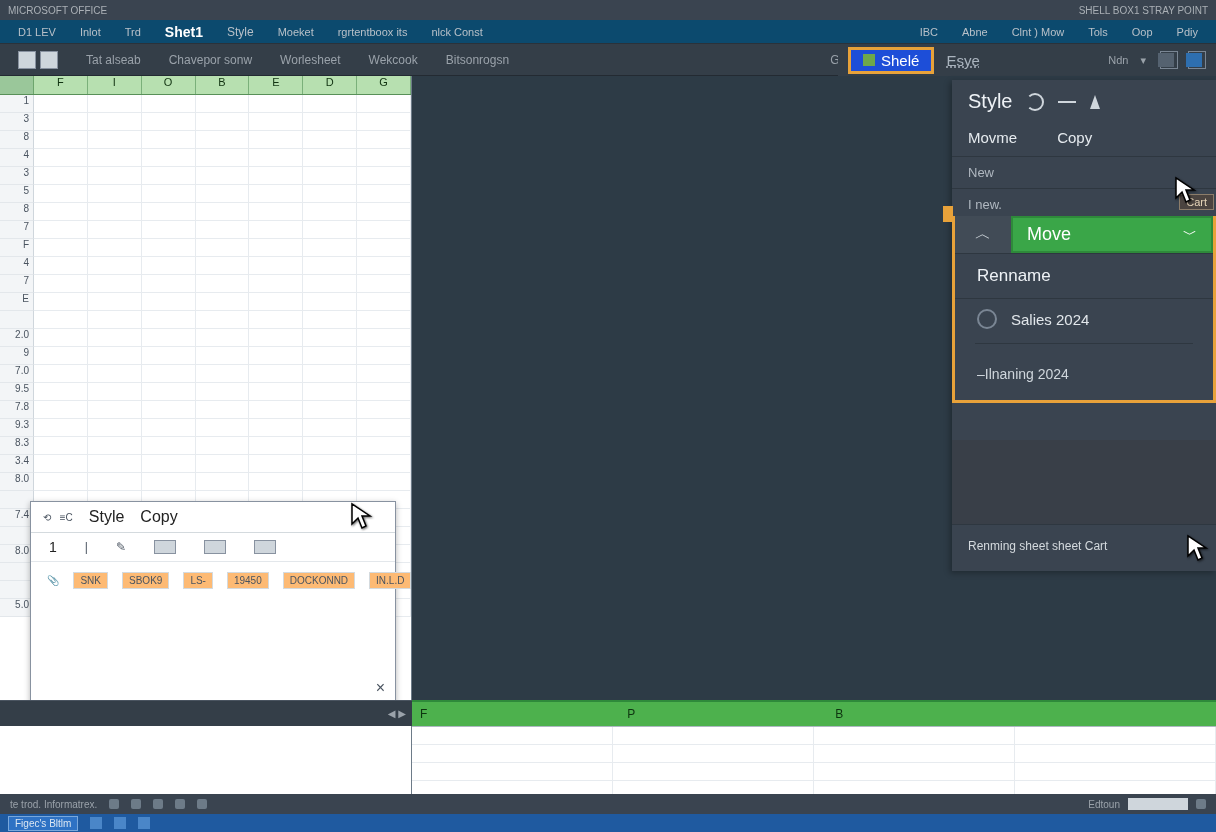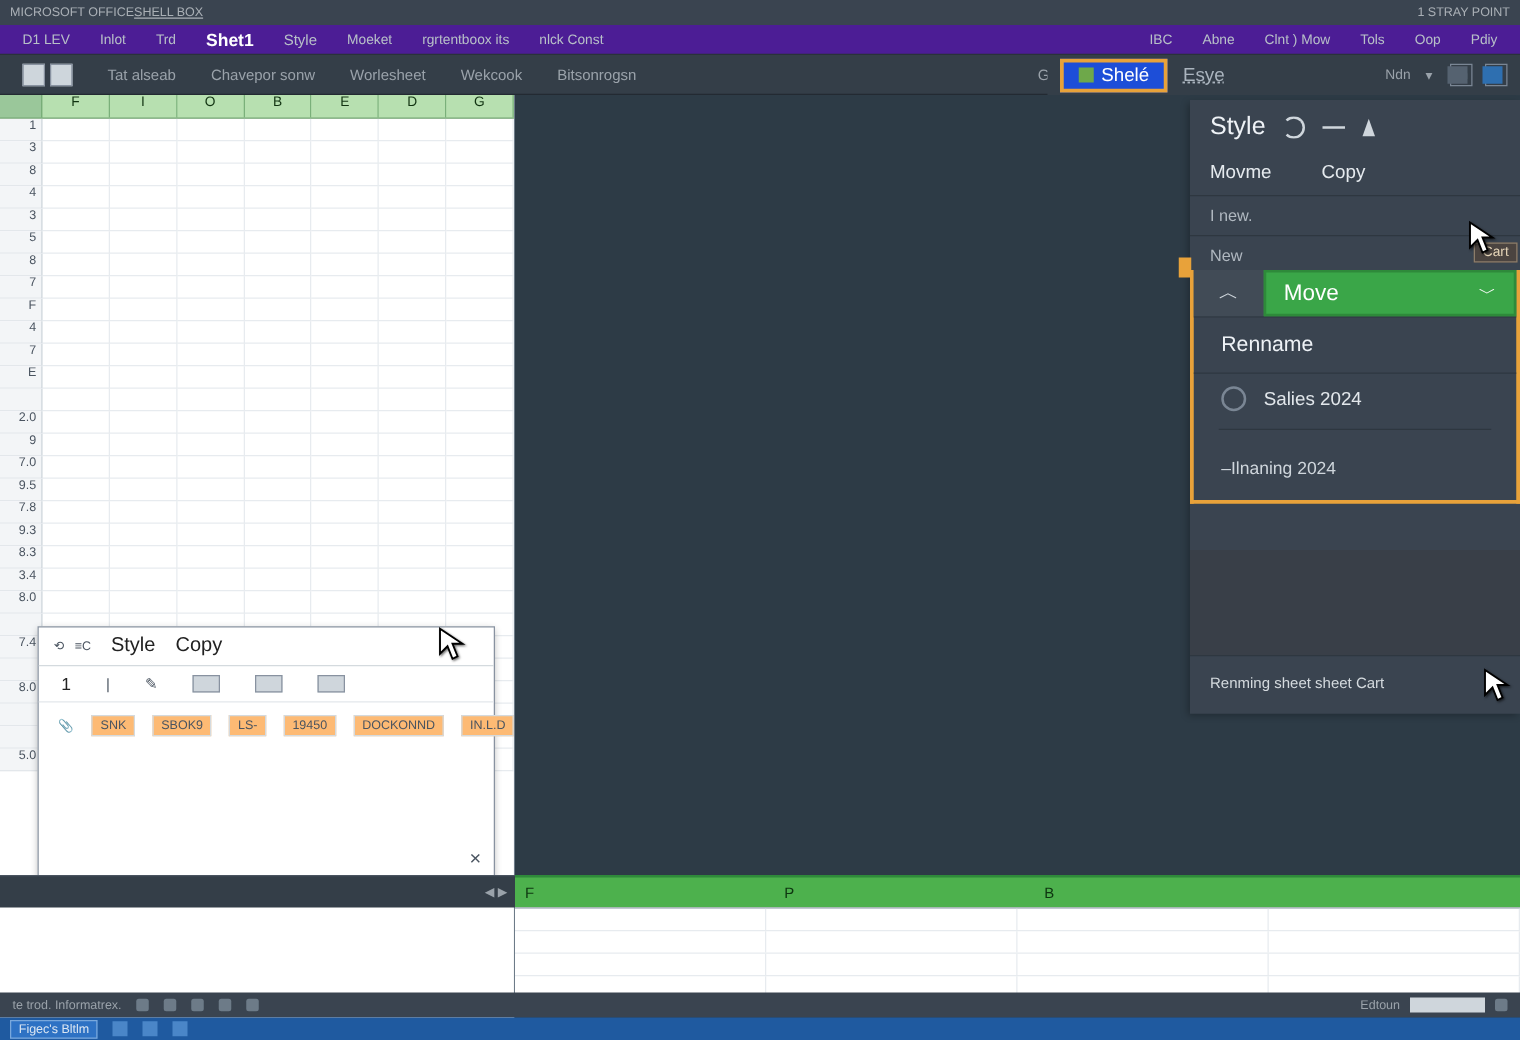--- a/index.html
+++ b/index.html
@@ -1,25 +1,25 @@
 <!DOCTYPE html>
 <html><head>
 <meta charset="utf-8">
 <style>
 * { margin: 0; padding: 0; box-sizing: border-box; font-family: "Segoe UI", Arial, sans-serif; }
 body { background: #2b3a42; width: 1216px; height: 832px; overflow: hidden; position: relative; color: #c8ccd0; }
 
 
 .titlebar { height: 20px; background: #3a4450; display: flex; align-items: center; font-size: 10px; padding: 0 8px; color: #aab0b6; }
 .titlebar .left, .titlebar .center, .titlebar .right { display: flex; align-items: center; gap: 8px; }
-.titlebar .center { flex: 1; justify-content: flex-start; text-decoration: underline; }
+.titlebar .center { flex: 1; justify-content: flex-end; }
 .titlebar .right { justify-content: flex-end; }
 
 
-.menubar { height: 24px; background: #4c1d95; display: flex; align-items: center; gap: 12px; padding: 0 12px; font-size: 12px; color: #b8c0c8; border-bottom: 1px solid #2a323a; }
+.menubar { height: 24px; background: #0c4a6e; display: flex; align-items: center; gap: 12px; padding: 0 12px; font-size: 12px; color: #b8c0c8; border-bottom: 1px solid #2a323a; }
 .menubar .item { padding: 2px 6px; cursor: default; }
 .menubar .item.hl { color: #fff; font-weight: 600; font-size: 14px; }
 .menubar .spacer { flex: 1; }
 .menubar .small { font-size: 11px; }
 
 
 .toolbar { height: 32px; background: #343e48; display: flex; align-items: center; gap: 16px; padding: 0 12px; font-size: 12px; color: #9aa2aa; border-bottom: 1px solid #232a32; }
 .toolbar .btn { display: flex; align-items: center; gap: 4px; padding: 2px 6px; }
 .toolbar .icon-box { width: 18px; height: 18px; background: #ced6dc; border: 1px solid #8892a0; }
 
@@ -490,22 +490,22 @@
       <div class="hdr">
         <span class="title">Style</span>
         <span class="refresh"></span>
         <span class="dash"></span>
         <span class="arrow-up"></span>
       </div>
       <div class="row2">
         <span>Movme</span>
         <span>Copy</span>
       </div>
+      <div class="line">New</div>
       <div class="line">I new.</div>
-      <div class="line">New</div>
       <div style="height:220px"></div>
       <div class="blank"></div>
       <div class="foot">Renming sheet  sheet  Cart</div>
     </div>
 
     <div class="cart-badge">Cart</div>
 
     <div class="dd-popup">
       <div class="dd-move-row">
         <div class="chev-up">︿</div>

